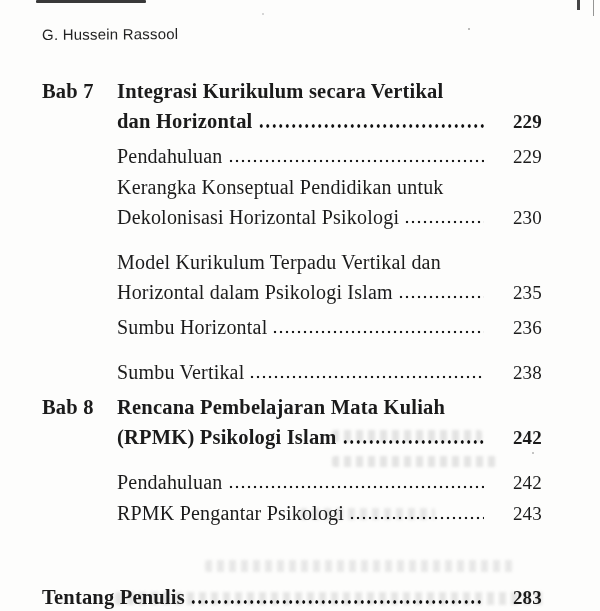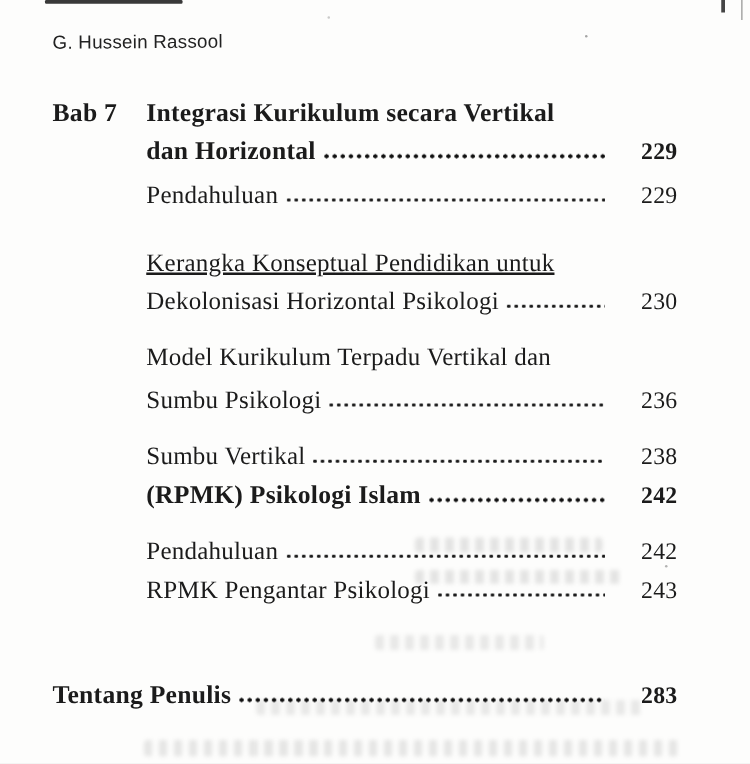--- a/index.html
+++ b/index.html
@@ -41,21 +41,21 @@
   .row .lbl{flex:0 0 75px;font-weight:700;}
   .row.indent{margin-left:75px;justify-content:space-between;}
   .row.bold{font-weight:700;font-size:20.5px;font-family:Liberation Serif, serif;}
   .leader{
     flex:1 1 auto;height:4px;margin:0 12px 0 5px;align-self:baseline;
     background-image:radial-gradient(circle,#1c1c1c 1.25px,transparent 1.6px);
     background-size:6px 4px;background-repeat:repeat-x;background-position:left bottom;
   }
   .bold .leader{background-image:radial-gradient(circle,#101010 1.5px,transparent 1.85px);background-size:6.5px 4px;}
   .pg{flex:0 0 46px;text-align:right;font-size:19px;}
-  .mt4{margin-top:4px;}.mt8{margin-top:24px;text-decoration:underline;}.mt2{margin-top:14px;}
+  .mt4{margin-top:4px;}.mt8{margin-top:0;}.mt2{margin-top:14px;}
   #footer-row{margin-top:53px;justify-content:space-between;}
 </style>
 </head>
 <body>
 
 <div id="stage">
 
   <div class="artifact" id="art-top-streak"></div>
   <div class="artifact" id="art-corner-tick"></div>
   <div class="artifact" id="art-right-line"></div>
@@ -95,32 +95,41 @@
       </div>
       <div class="row indent">
         <span class="txt">Dekolonisasi Horizontal Psikologi</span>
         <span class="leader"></span>
         <span class="pg">230</span>
       </div>
 
       <div class="row indent mt2">
         <span class="txt">Model Kurikulum Terpadu Vertikal dan</span>
       </div>
+      <div class="row indent">
+        <span class="txt">Horizontal dalam Psikologi Islam</span>
+        <span class="leader"></span>
+        <span class="pg">235</span>
+      </div>
 
       <div class="row indent mt4">
-        <span class="txt">Sumbu Psikologi</span>
+        <span class="txt">Sumbu Horizontal</span>
         <span class="leader"></span>
         <span class="pg">236</span>
       </div>
       <div class="row indent mt2">
         <span class="txt">Sumbu Vertikal</span>
         <span class="leader"></span>
         <span class="pg">238</span>
       </div>
 
+      <div class="row bold mt4">
+        <span class="lbl">Bab 8</span>
+        <span class="txt">Rencana Pembelajaran Mata Kuliah</span>
+      </div>
       <div class="row bold indent">
         <span class="txt">(RPMK) Psikologi Islam</span>
         <span class="leader"></span>
         <span class="pg">242</span>
       </div>
 
       <div class="row indent mt2">
         <span class="txt">Pendahuluan</span>
         <span class="leader"></span>
         <span class="pg">242</span>

